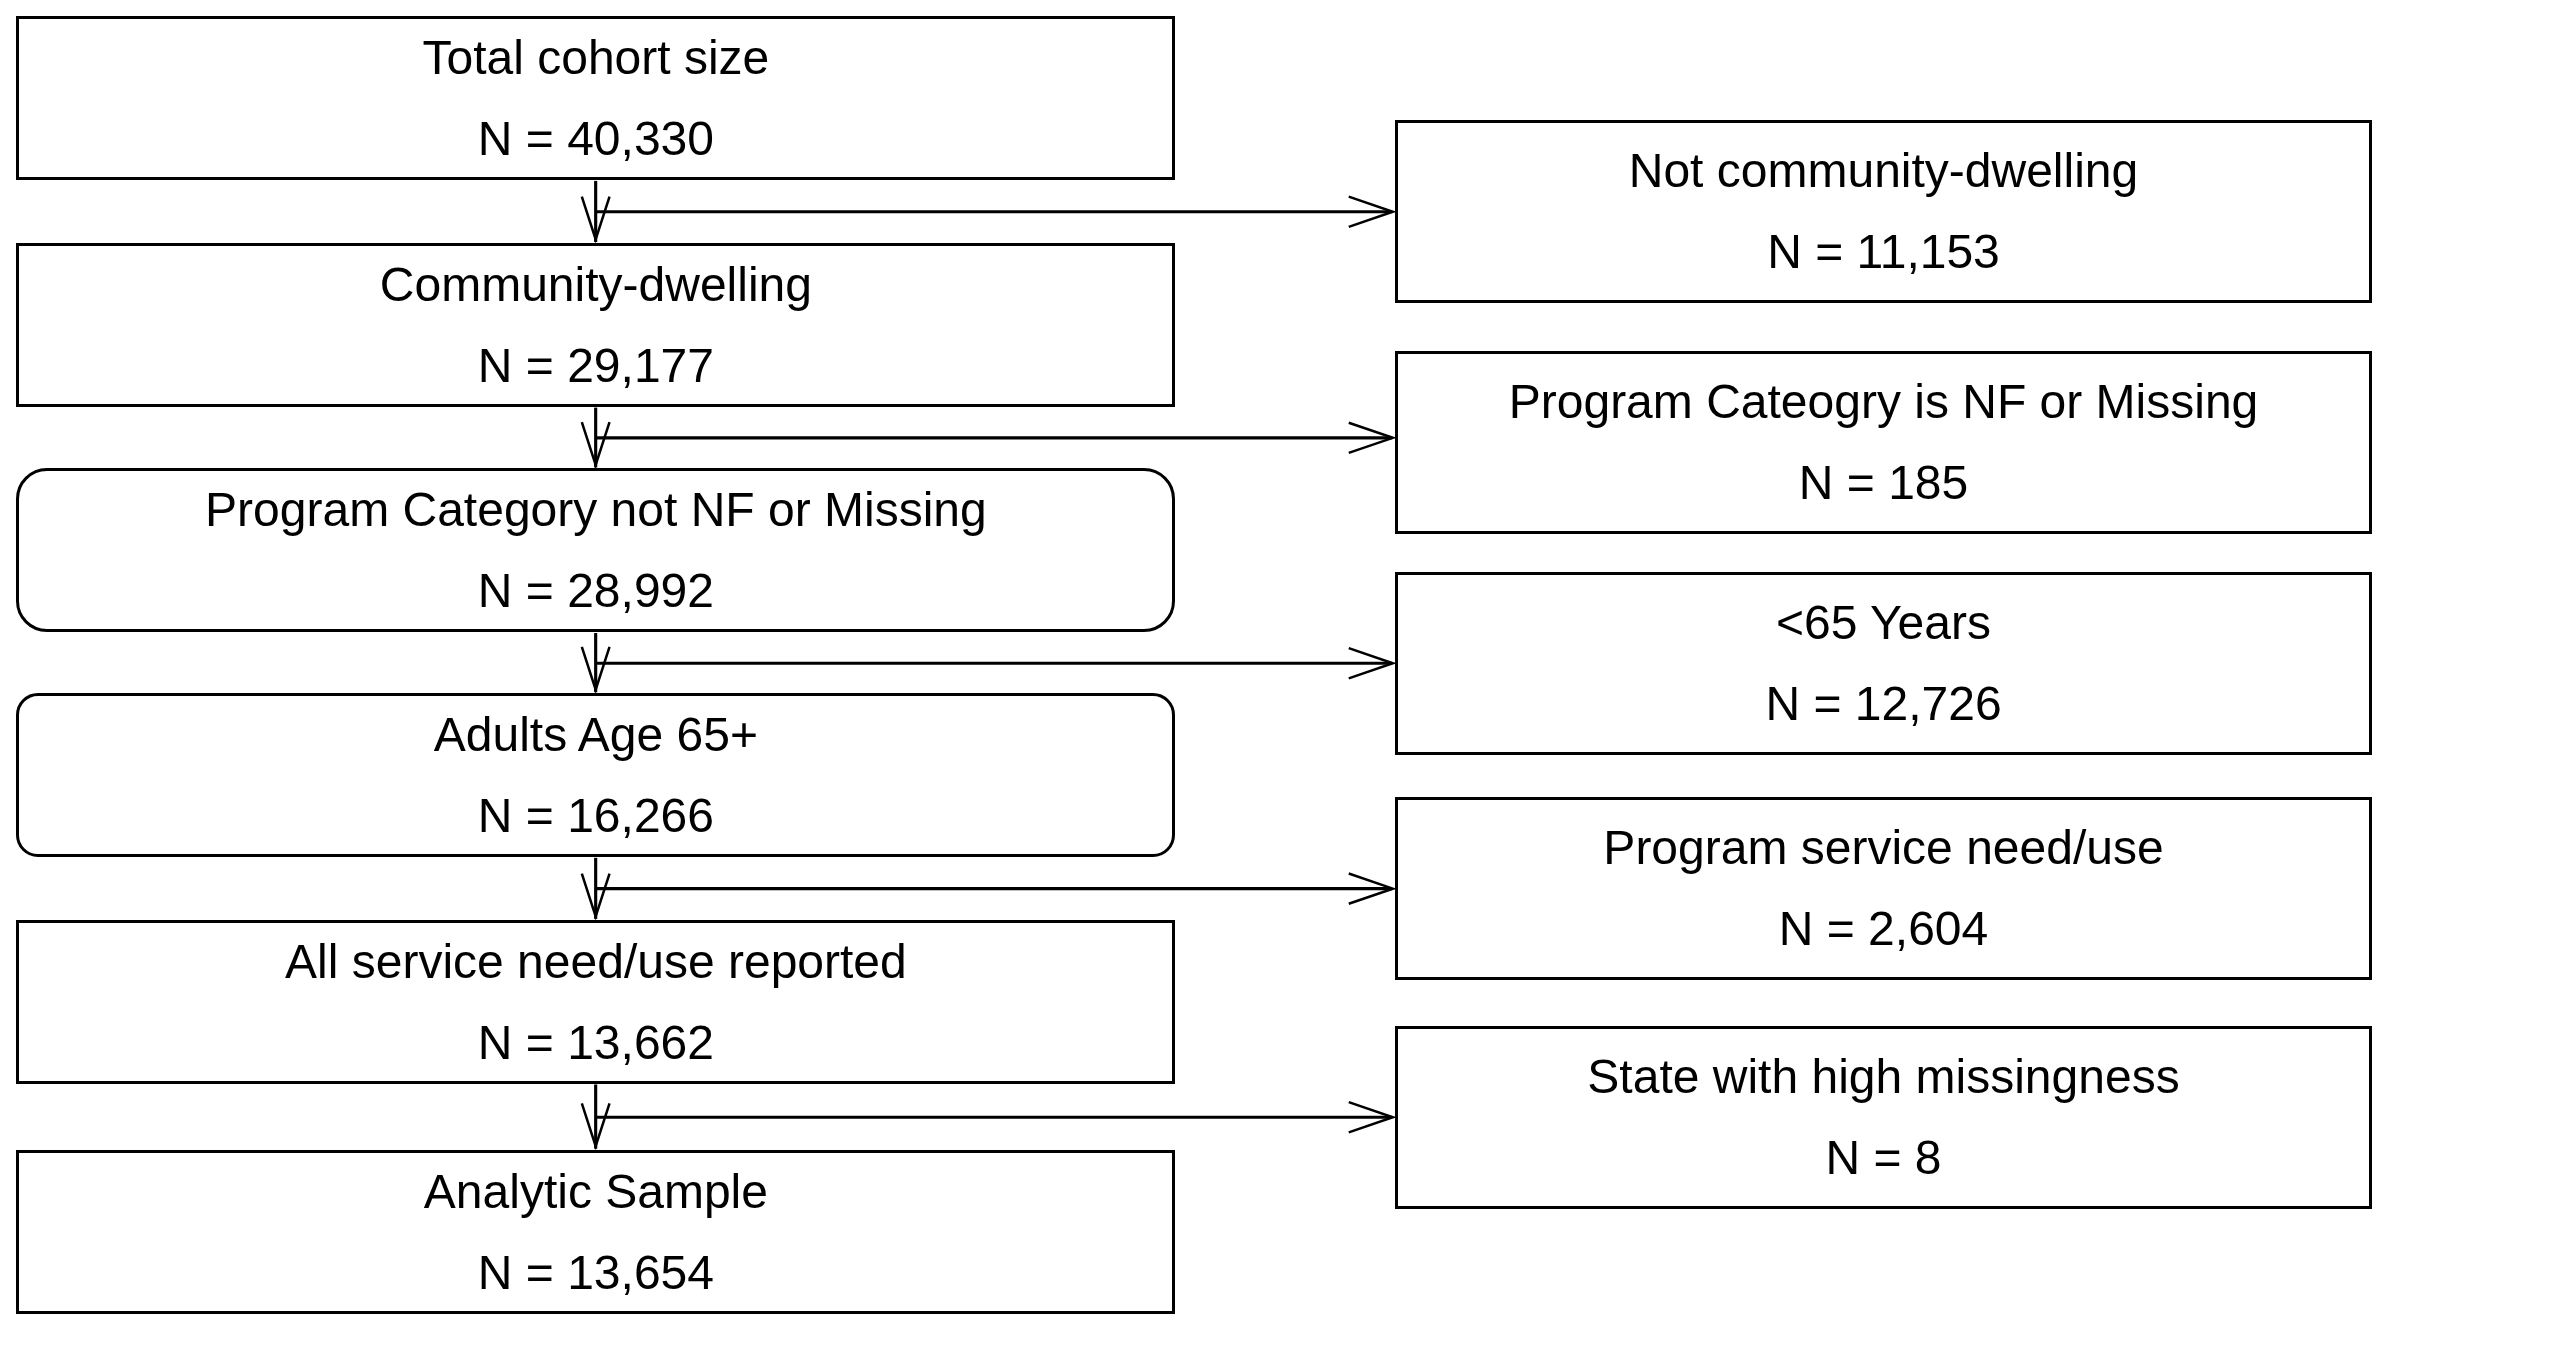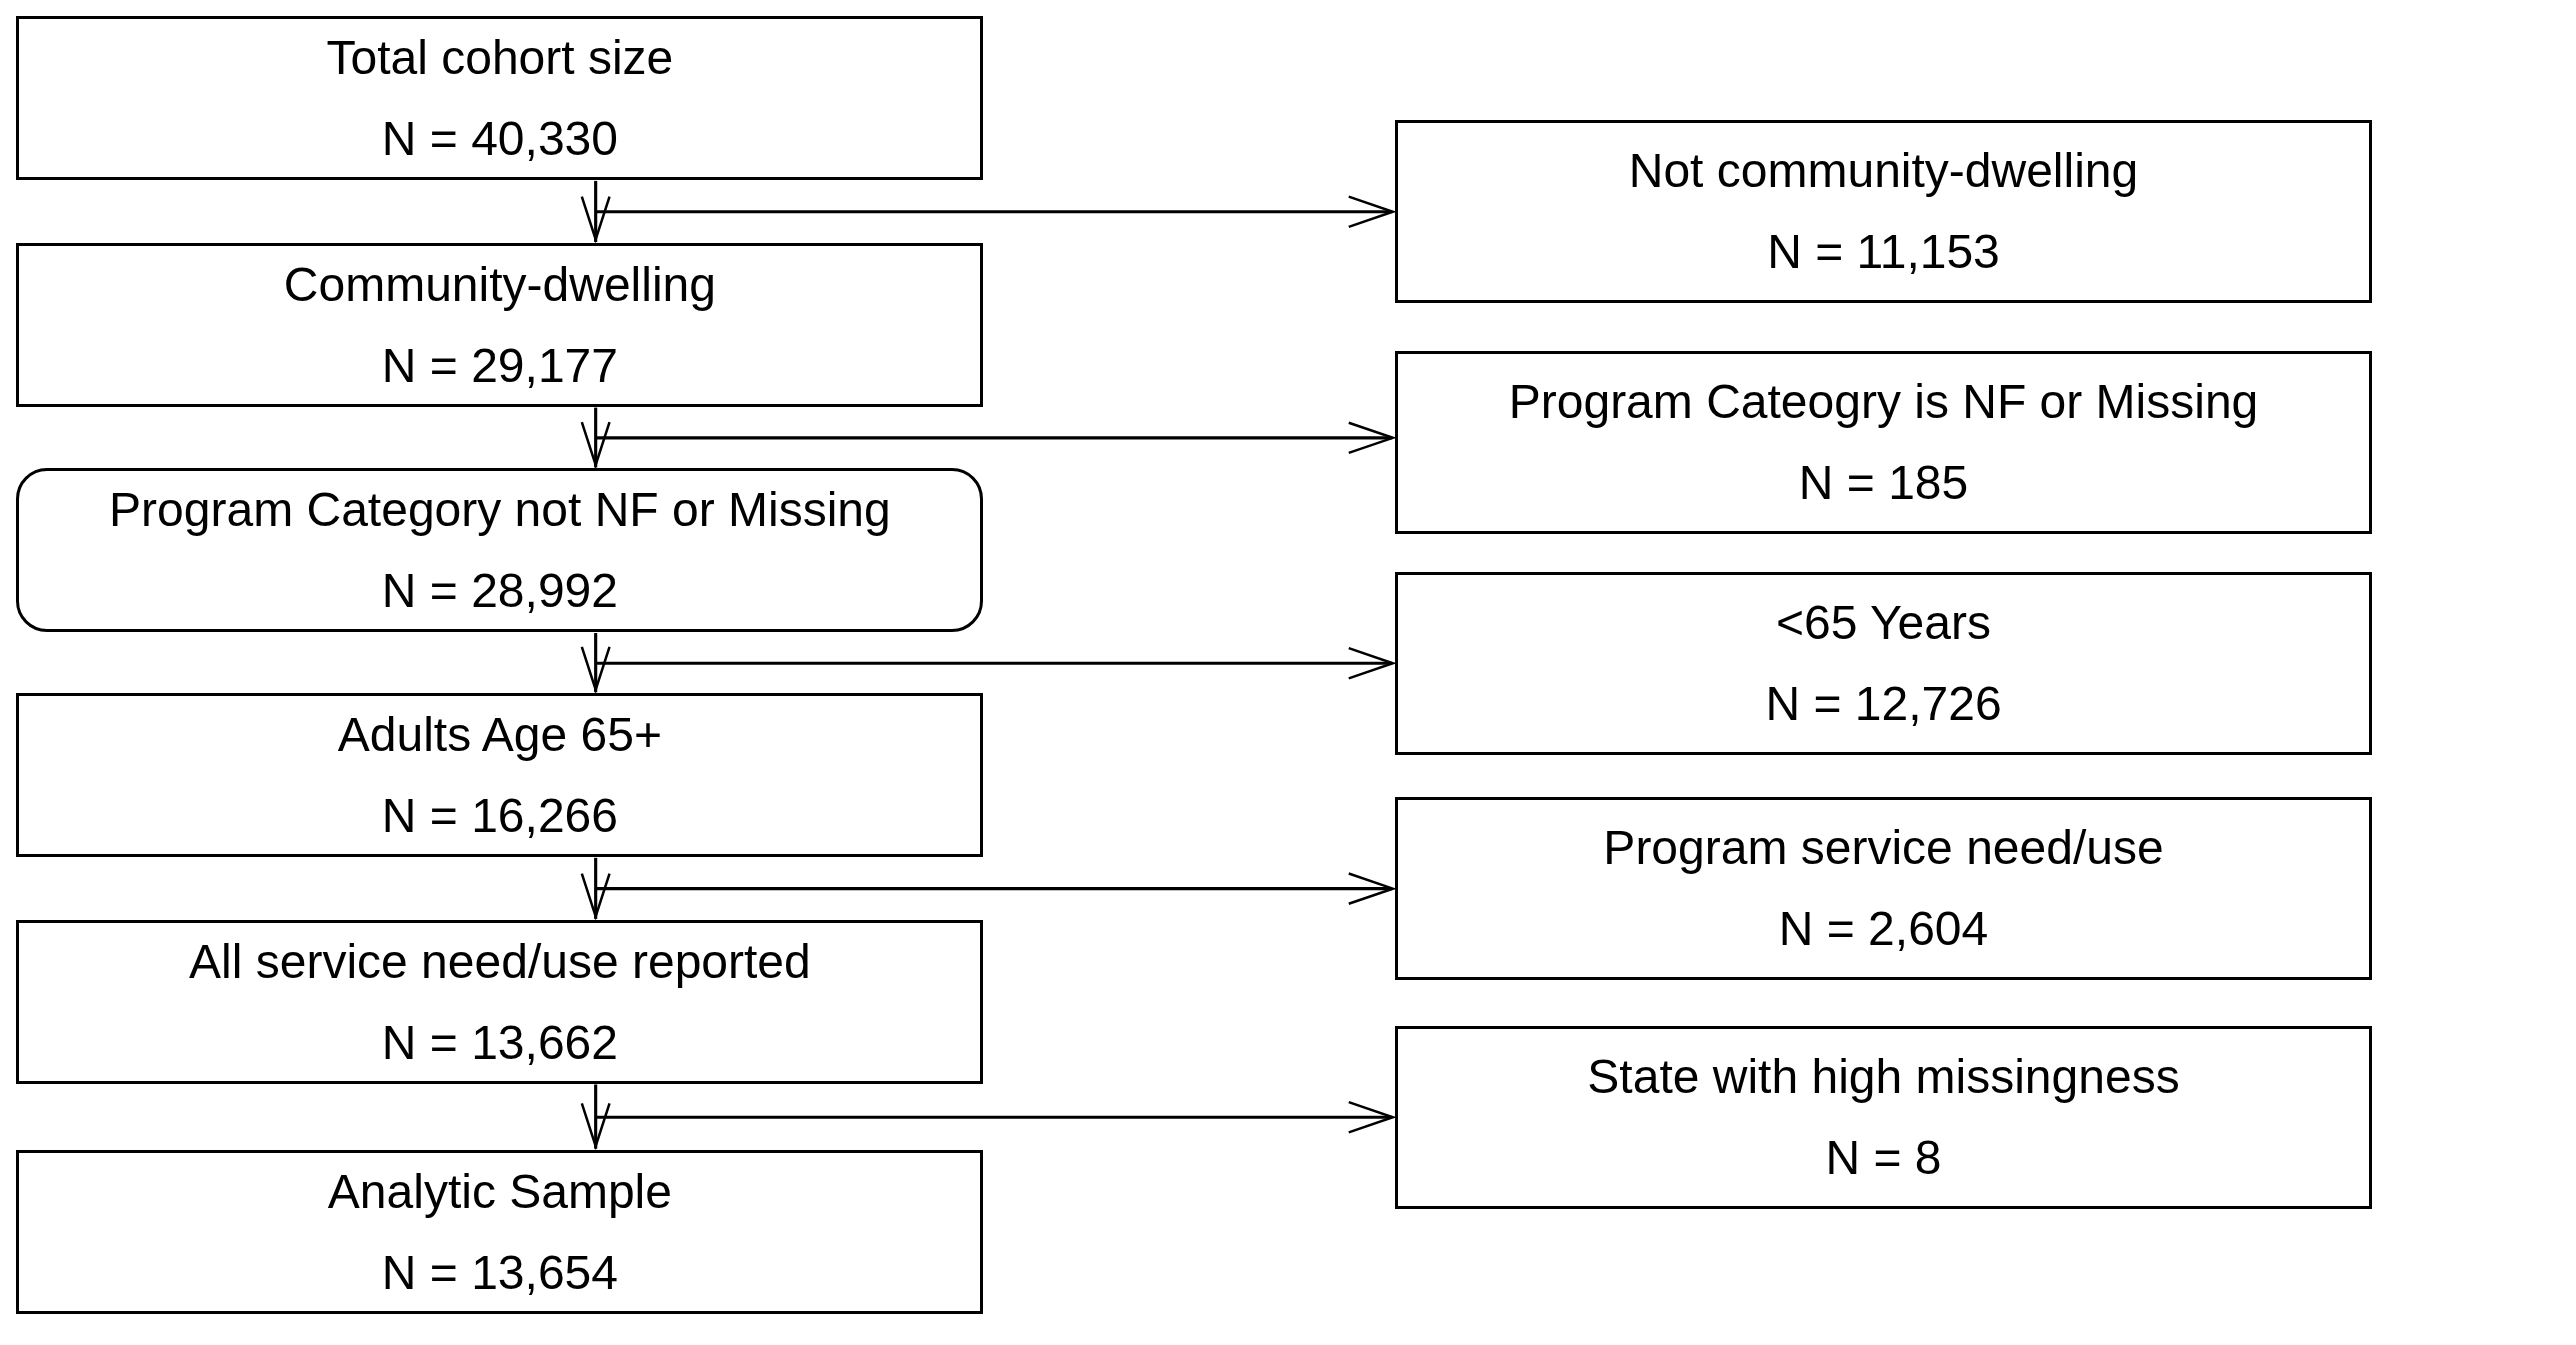--- a/index.html
+++ b/index.html
@@ -26,27 +26,27 @@
     align-items: center;
     justify-content: center;
     gap: 33px;
     text-align: center;
   }
   .box .line {
     font-size: 48px;
     line-height: 1;
     white-space: nowrap;
   }
-  .left-box  { left: 16.4px;   width: 967px; height: 164px; }
+  .left-box  { left: 16.4px;   width: 1159px; height: 164px; }
   .right-box { left: 1395px; width: 977px; height: 183px; }
 
   #lb-0 { top: 16.4px; }
   #lb-1 { top: 243px; }
   #lb-2 { top: 468px; border-radius: 31px; }
-  #lb-3 { top: 693px; }
+  #lb-3 { top: 693px; border-radius: 22px; }
   #lb-4 { top: 920px; }
   #lb-5 { top: 1150px; }
 
   #rb-0 { top: 120px; }
   #rb-1 { top: 351px; }
   #rb-2 { top: 572px; }
   #rb-3 { top: 797px; }
   #rb-4 { top: 1026px; }
 
   #connectors {

